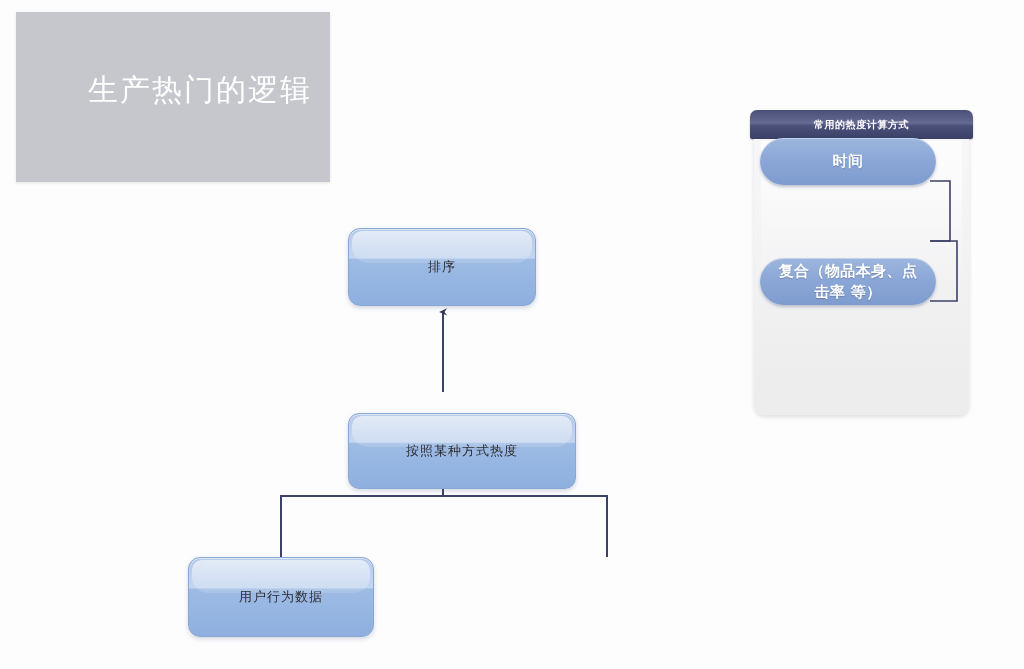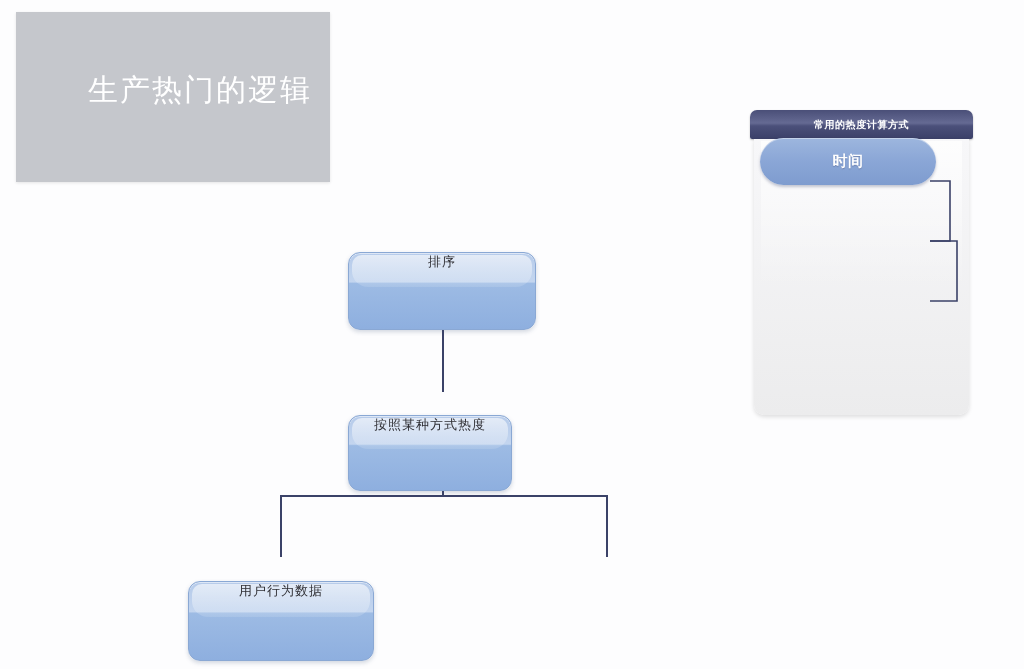--- a/index.html
+++ b/index.html
@@ -55,24 +55,23 @@
     border: 1px solid #8aa8d4;
     border-radius: 12px;
     background: linear-gradient(to bottom,
         #b6cbea 0%,
         #c3d5ef 38%,
         #9dbbe4 40%,
         #8eafdf 100%);
     box-shadow: 0 2px 4px rgba(60,80,120,0.22),
                 inset 0 1px 0 rgba(255,255,255,0.55);
     display: flex;
-    align-items: flex-start;
+    align-items: center;
     justify-content: center;
     box-sizing: border-box;
-    margin-top: 24px;
   }
   .flow-box::before {
     content: "";
     position: absolute;
     left: 3px;
     right: 3px;
     top: 2px;
     height: 42%;
     border-radius: 10px 10px 16px 16px;
     background: linear-gradient(to bottom,
@@ -84,21 +83,21 @@
     position: relative;
     z-index: 2;
     color: #2e2e33;
     font-size: 13px;
     font-weight: 400;
     letter-spacing: 1px;
     text-align: center;
   }
 
   #box-sort      { left: 348px; top: 228px; width: 188px; height: 78px; }
-  #box-hotness   { left: 348px; top: 391px; width: 164px; height: 76px; }
+  #box-hotness   { left: 348px; top: 413px; width: 228px; height: 76px; border-radius: 11px; }
   #box-behavior  { left: 188px; top: 557px; width: 186px; height: 80px; }
   #box-content   { left: 512px; top: 557px; width: 186px; height: 78px; }
 
   
   #connectors {
     position: absolute;
     left: 0; top: 0;
     width: 1024px;
     height: 669px;
     pointer-events: none;
@@ -247,16 +246,20 @@
       <path d="M180,71 L200,71 L200,131 L180,131" fill="none" stroke="#3b4268" stroke-width="1.6"></path>
 
       <path d="M180,131 L207,131 L207,191 L180,191" fill="none" stroke="#3b4268" stroke-width="1.6"></path>
     </svg>
 
     <div class="pill" id="pill-0">
       <span class="pill-label">时间</span>
     </div>
 
 
+    <div class="pill" id="pill-2">
+      <span class="pill-label">复合（物品本身、点击率
+等）</span>
+    </div>
 
   </div>
 
 </div>
 
 </body></html>

